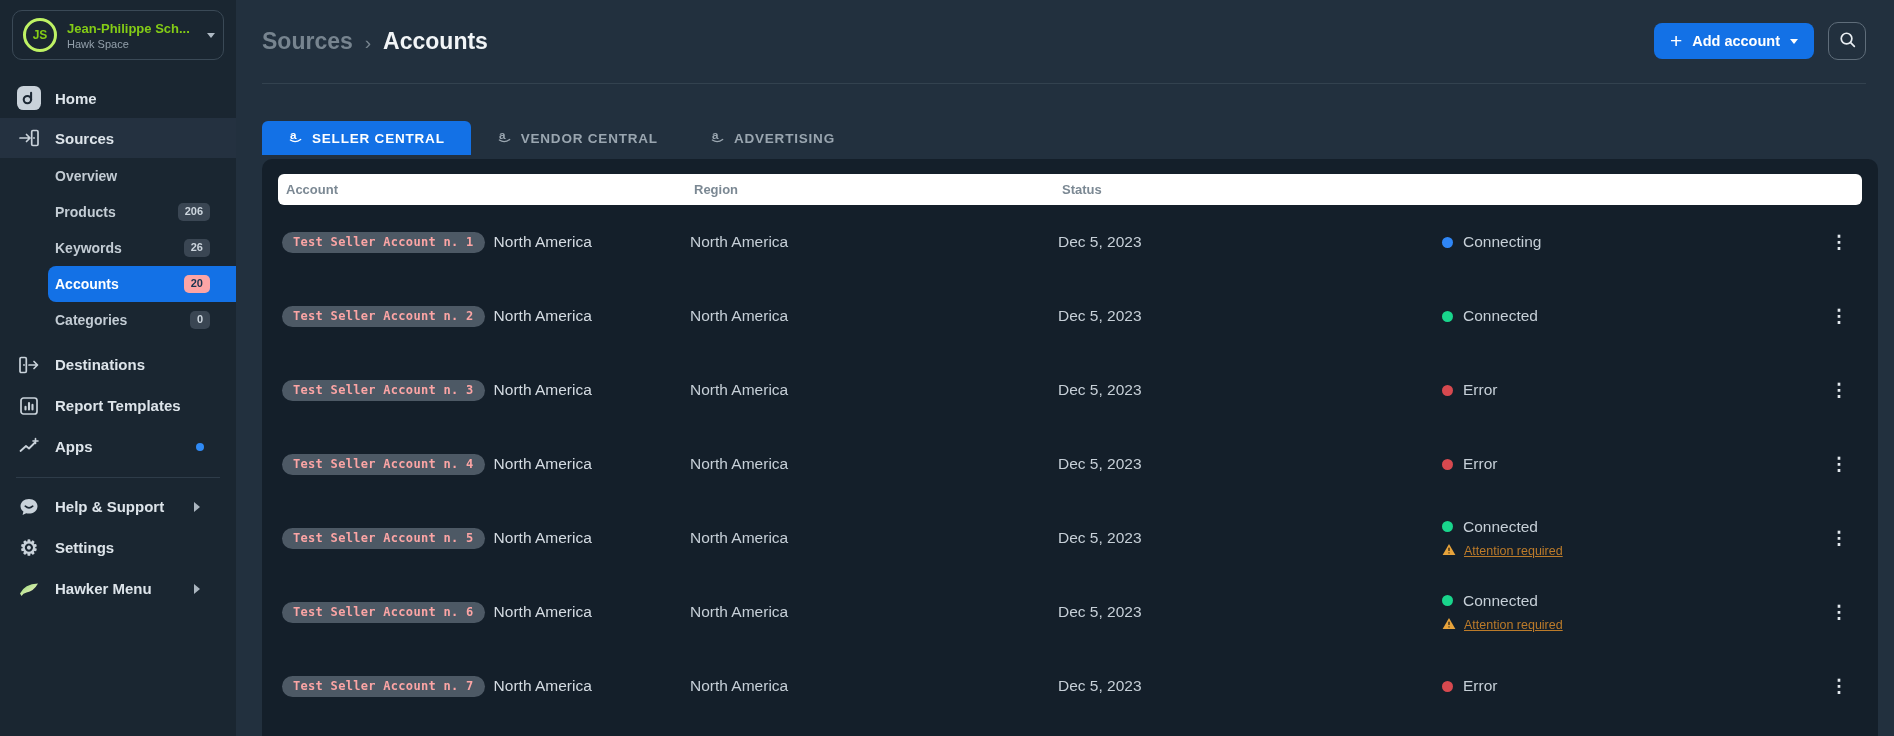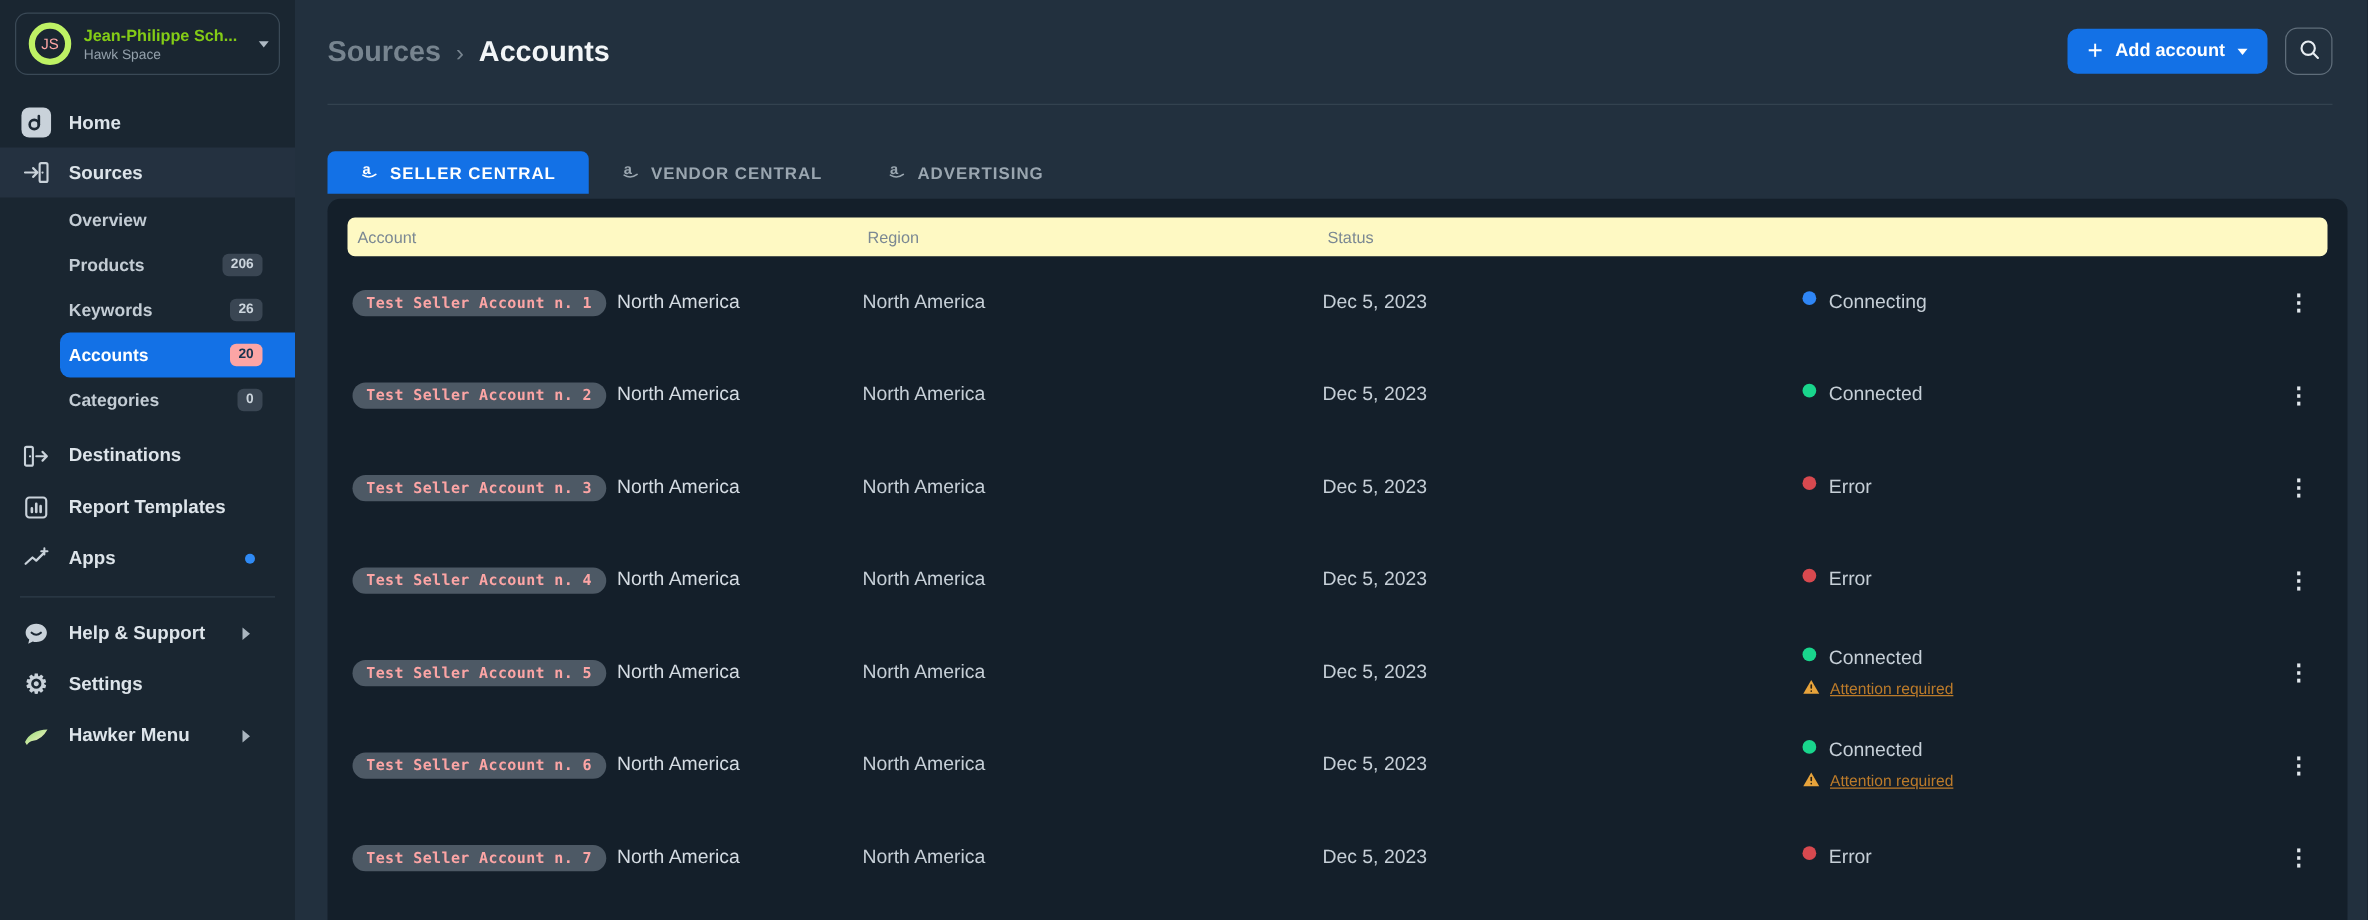--- a/index.html
+++ b/index.html
@@ -19,23 +19,23 @@
   }
   .user-card {
     margin:10px 12px 0 12px;
     border:1px solid #3a4956; border-radius:10px;
     padding:7px 8px 7px 10px;
     display:flex; align-items:center; gap:10px;
     cursor:pointer;
   }
   .avatar {
     width:34px; height:34px; min-width:34px; border-radius:50%;
-    border:5px solid #bef264;
+    border:3px solid #bef264;
     display:flex; align-items:center; justify-content:center;
-    font-size:12px; font-weight:400; color:#fca5a5;
+    font-size:12px; font-weight:700; color:#84cc16;
   }
   .user-meta { flex:1; overflow:hidden; }
   .user-name { font-size:13px; font-weight:700; color:#84cc16; white-space:nowrap; overflow:hidden; }
   .user-ws { font-size:11px; color:#93a0ab; margin-top:2px; }
   .caret-down {
     width:0; height:0;
     border-left:4.5px solid transparent; border-right:4.5px solid transparent;
     border-top:5.5px solid #aeb9c3;
   }
 
@@ -115,40 +115,40 @@
   .tab.active { background:#1371e6; color:#ffffff; }
 
   .table-card {
     flex:1; margin:4px 16px 0 26px;
     background:#141f2a; border-radius:10px 10px 0 0;
     padding:15px 16px 0 16px;
     overflow:hidden;
   }
   .tgrid { display:grid; grid-template-columns:408px 368px 384px 1fr 44px; align-items:center; }
   .thead {
-    height:31px; background:#fef9c3; border-radius:6px;
-    padding:0 8px; color:#7b8893; font-size:13px; font-weight:400;
+    height:31px; background:#ffffff; border-radius:6px;
+    padding:0 8px; color:#7b8893; font-size:13px; font-weight:700;
   }
   .th { display:flex; align-items:center; gap:7px; }
   .sort-icon { display:flex; flex-direction:column; gap:2px; cursor:pointer; }
   .sort-icon i { display:block; width:0; height:0; border-left:4px solid transparent; border-right:4px solid transparent; }
   .sort-up { border-bottom:5px solid #8b98a4; }
   .sort-dn { border-top:5px solid #8b98a4; }
 
   .trow { height:74px; padding:0 4px; font-size:15.5px; color:#c6cfd7; }
   .cell.acc { display:flex; align-items:center; gap:9px; }
   .chip {
     font-family:"DejaVu Sans Mono", monospace;
     font-size:12px; font-weight:700; letter-spacing:0.3px;
     background:#4d5965; color:#fca5a5;
     padding:3.5px 11px; border-radius:11px; white-space:nowrap;
   }
   .accname { color:#d4dbe2; }
   .cell.status { display:flex; flex-direction:column; justify-content:center; gap:7px; }
-  .statusline { display:flex; align-items:flex-start; gap:10px; }
+  .statusline { display:flex; align-items:center; gap:10px; }
   .dot { width:11px; height:11px; border-radius:50%; }
   .dot-blue { background:#2f86f6; }
   .dot-green { background:#19d58c; }
   .dot-red { background:#d7494f; }
   .attention { display:none; align-items:center; gap:8px; font-size:12.5px; color:#bc7b2a; }
   .attention.show { display:flex;text-decoration:underline; }
   .cell.kebab {
     justify-self:end; color:#e1e7ec; font-size:18px; font-weight:700;
     cursor:pointer; padding:4px 10px; line-height:1;
   }

